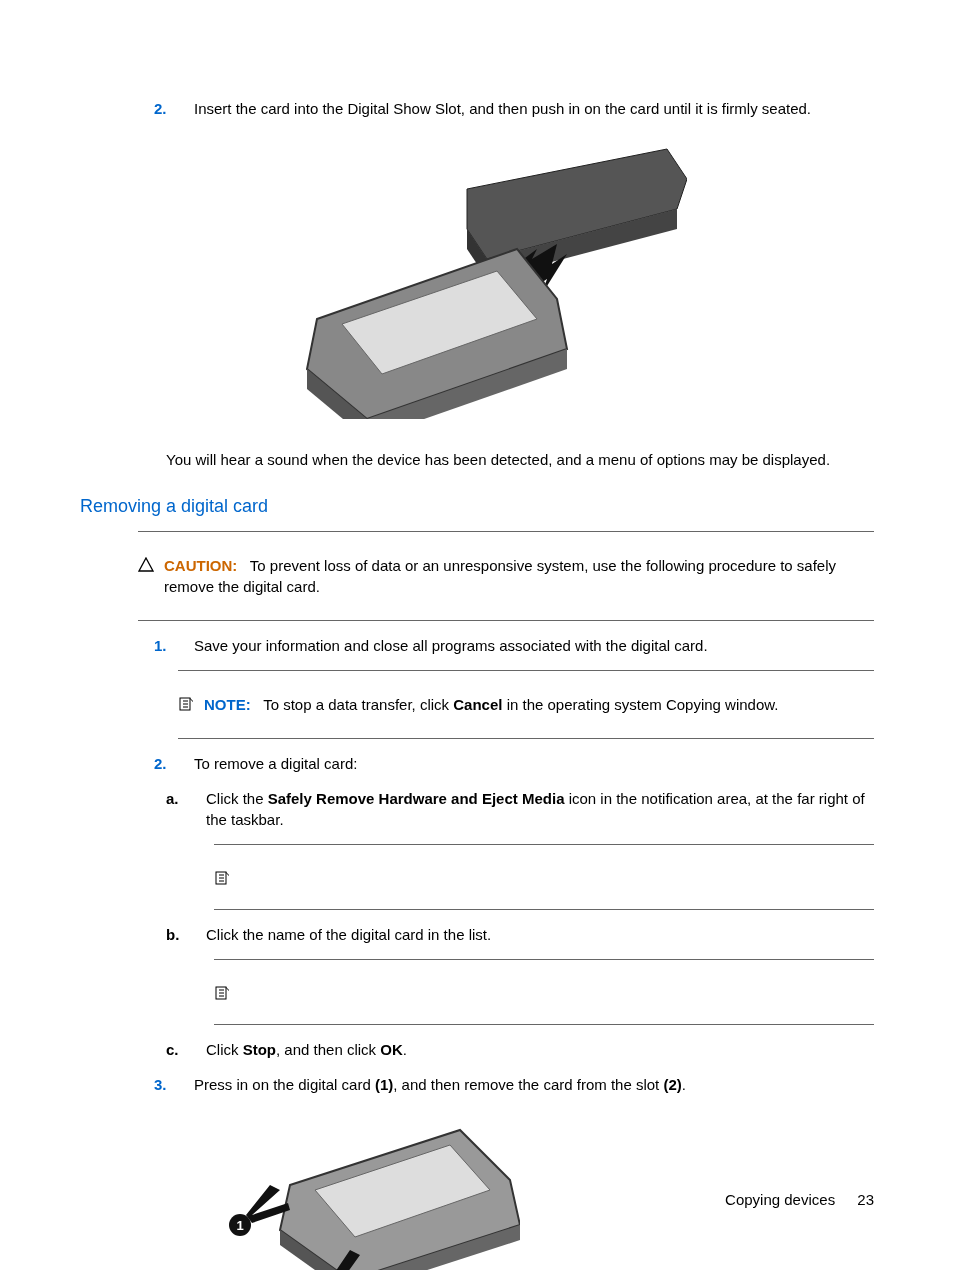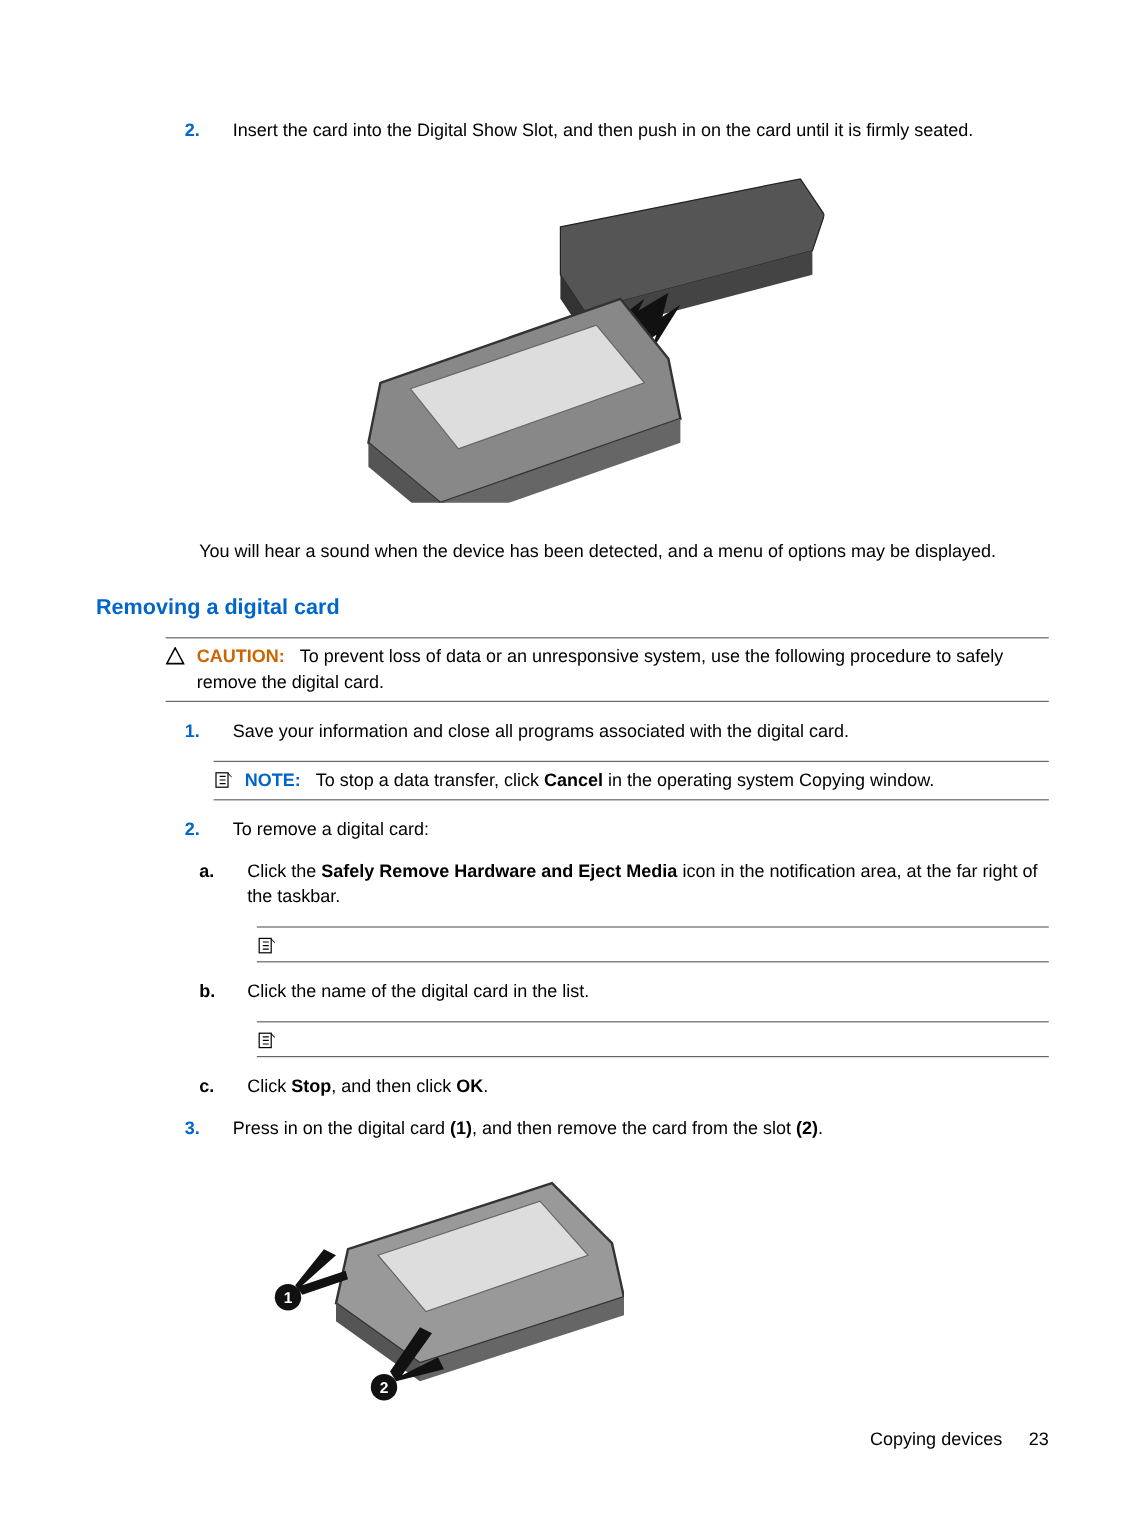--- a/index.html
+++ b/index.html
@@ -16,27 +16,27 @@
   }
   .step-row { display: flex; margin-bottom: 14px; }
   .step-num { color: #0066cc; font-weight: bold; width: 40px; flex-shrink: 0; }
   .step-num.black { color: #000; }
   .step-text { flex: 1; }
   .indent-1 { margin-left: 74px; }
   .indent-2 { margin-left: 86px; }
   .heading {
     color: #0066cc;
     font-size: 18px;
-    font-weight: bold;
+    font-weight: normal;
     margin: 18px 0 12px 0;
   }
   .caution-block, .note-block {
     border-top: 1px solid #666;
     border-bottom: 1px solid #666;
-    padding: 5px 0;
+    padding: 23px 0;
     display: flex;
     margin-bottom: 14px;
   }
   .caution-icon, .note-icon {
     width: 20px;
     flex-shrink: 0;
     margin-right: 6px;
     display: flex;
     align-items: flex-start;
     padding-top: 2px;

